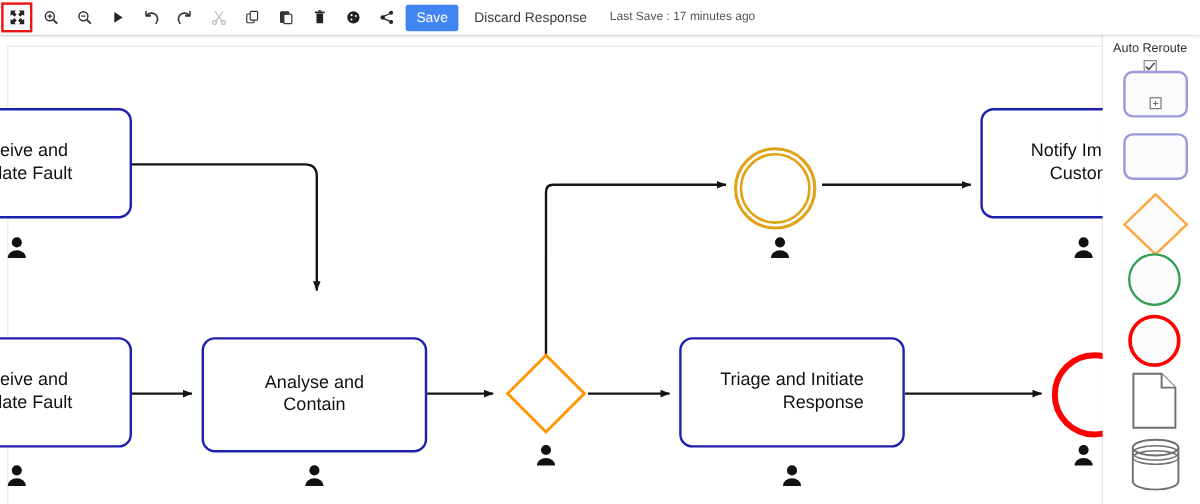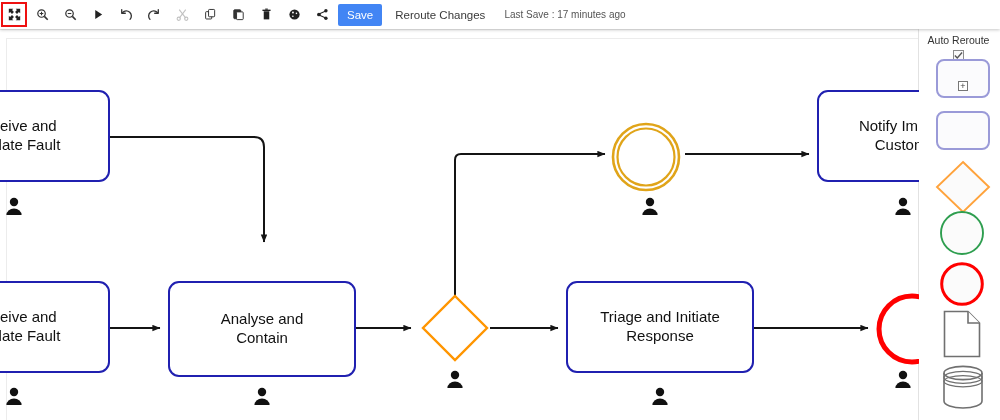--- a/index.html
+++ b/index.html
@@ -316,21 +316,21 @@
           <circle cx="12.2" cy="3.3" r="2.1" fill="#222"></circle>
           <circle cx="12.2" cy="12.7" r="2.1" fill="#222"></circle>
           <circle cx="3.6" cy="8" r="2.3" fill="#222"></circle>
           <line x1="4.4" y1="7" x2="11.3" y2="4" stroke="#222" stroke-width="1.3"></line>
           <line x1="4.4" y1="9" x2="11.3" y2="12" stroke="#222" stroke-width="1.3"></line>
         </svg>
       </span>
     </div>
 
     <div class="txtbtn primary">Save</div>
-    <div class="txtbtn">Reroute Changes</div>
+    <div class="txtbtn">Discard Response</div>
     <div id="last-save">Last Save : 17 minutes ago</div>
   </div>
 
   <div id="canvas-wrap">
     <div id="canvas-border"></div>
 
     <svg class="layer">
       <defs>
         <marker id="ah" markerWidth="9" markerHeight="9" refX="7.6" refY="3.2" orient="auto" markerUnits="userSpaceOnUse">
           <path d="M0,0 L8,3.2 L0,6.4 Z" fill="#141414"></path>
@@ -354,21 +354,21 @@
 
     <div class="node" id="n0" style="left: -80px; top: 60px; width: 190px; height: 92px; border-color: rgb(32, 32, 176);">
       <span>Receive and<br>Validate Fault</span>
     </div>
     <div class="node" id="n1" style="left: -80px; top: 251px; width: 190px; height: 92px; border-color: rgb(32, 32, 176);">
       <span>Receive and<br>Validate Fault</span>
     </div>
     <div class="node" id="n2" style="left: 168px; top: 251px; width: 188px; height: 96px; border-color: rgb(32, 32, 176);">
       <span>Analyse and<br>Contain</span>
     </div>
-    <div class="node" id="n3" style="left: 566px; top: 251px; width: 188px; height: 92px; border-color: rgb(32, 32, 176);">
+    <div class="node" id="n3" style="left: 566px; top: 251px; width: 188px; height: 92px; border-color: rgb(32, 32, 176); text-align: right;">
       <span>Triage and Initiate<br>Response</span>
     </div>
     <div class="node" id="n4" style="left: 817px; top: 60px; width: 188px; height: 92px; border-color: rgb(32, 32, 176);">
       <span>Notify Impacted<br>Customers</span>
     </div>
 
     <svg class="shape-abs" style="left:419px; top:262px;" width="72" height="72" viewBox="0 0 72 72">
       <polygon points="36,4 68,36 36,68 4,36" fill="#ffffff" stroke="#ff9500" stroke-width="2.4"></polygon>
     </svg>
 

